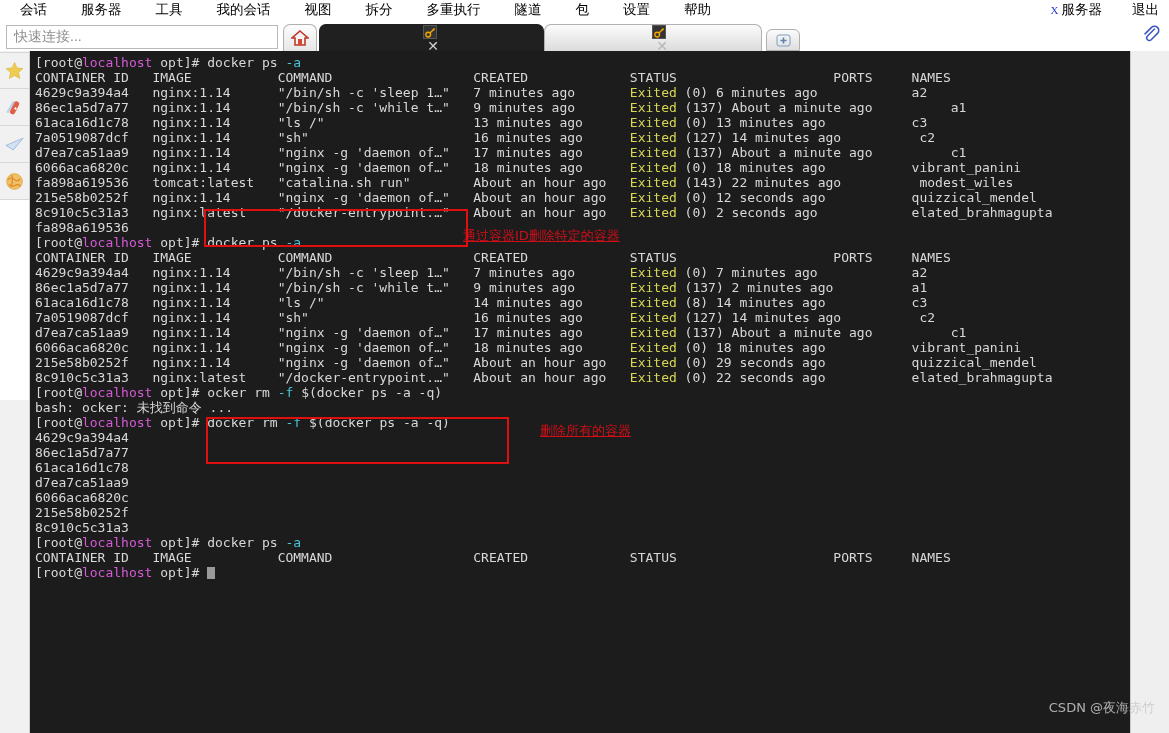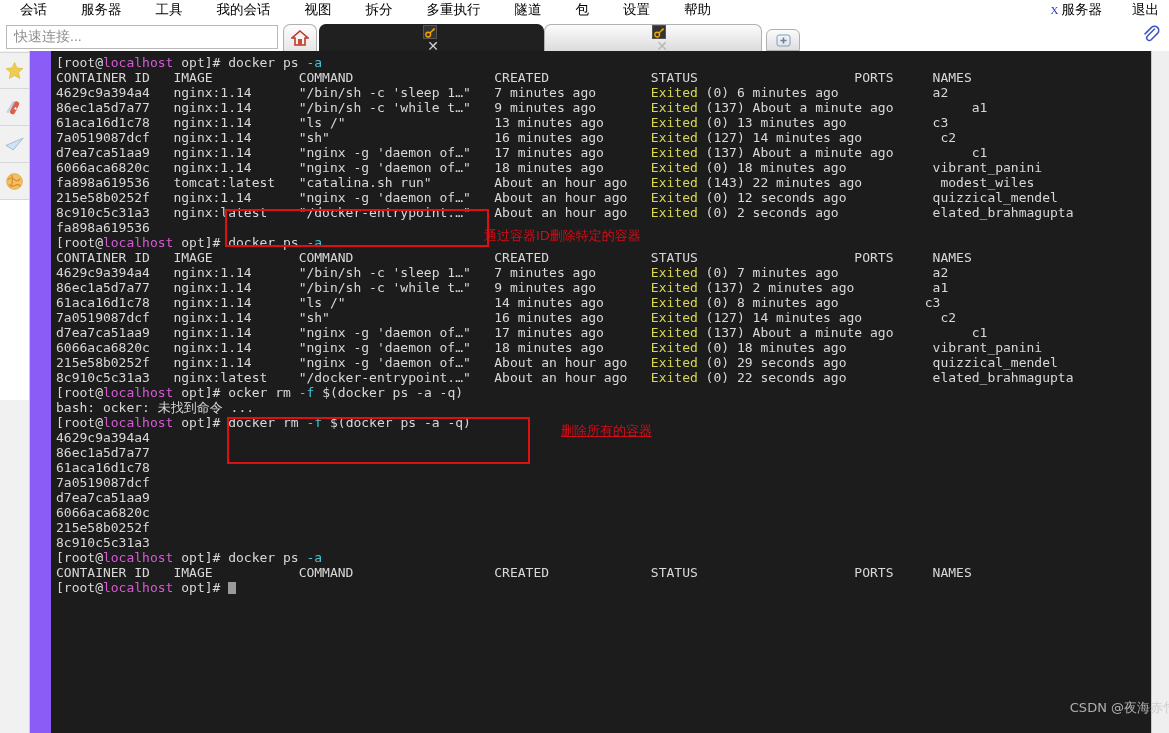--- a/index.html
+++ b/index.html
@@ -115,22 +115,21 @@
   }
   .clipbtn {
     position: absolute; right: 9px; bottom: 3px;
     font-size: 17px; color: #3b56c4;
   }
 
   
   .main {
     display: flex;
     height: 682px;
-    background: #8b5cf6;
-    gap: 21px;
+    background: #0ea5e9;
   }
   .sidebar {
     width: 30px;
     background: #f1f1f1;
     border-right: 1px solid #cdcdcd;
     flex: 0 0 30px;
     padding-top: 1px;
   }
   .sidebar .sideitem {
     height: 37px;
@@ -314,44 +313,43 @@
         <div class="term-line"><span class="c-def">d7ea7ca51aa9   nginx:1.14      "nginx -g 'daemon of…"   17 minutes ago      </span><span class="c-exit">Exited</span><span class="c-def"> (137) About a minute ago          c1</span></div>
         <div class="term-line"><span class="c-def">6066aca6820c   nginx:1.14      "nginx -g 'daemon of…"   18 minutes ago      </span><span class="c-exit">Exited</span><span class="c-def"> (0) 18 minutes ago           vibrant_panini</span></div>
         <div class="term-line"><span class="c-def">fa898a619536   tomcat:latest   "catalina.sh run"        About an hour ago   </span><span class="c-exit">Exited</span><span class="c-def"> (143) 22 minutes ago          modest_wiles</span></div>
         <div class="term-line"><span class="c-def">215e58b0252f   nginx:1.14      "nginx -g 'daemon of…"   About an hour ago   </span><span class="c-exit">Exited</span><span class="c-def"> (0) 12 seconds ago           quizzical_mendel</span></div>
         <div class="term-line"><span class="c-def">8c910c5c31a3   nginx:latest    "/docker-entrypoint.…"   About an hour ago   </span><span class="c-exit">Exited</span><span class="c-def"> (0) 2 seconds ago            elated_brahmagupta</span></div>
         <div class="term-line"><span class="c-def">fa898a619536</span></div>
         <div class="term-line"><span class="c-def">[root@</span><span class="c-host">localhost</span><span class="c-def"> opt]# </span><span class="c-def">docker ps </span><span class="c-flag">-a</span></div>
         <div class="term-line"><span class="c-def">CONTAINER ID   IMAGE           COMMAND                  CREATED             STATUS                    PORTS     NAMES</span></div>
         <div class="term-line"><span class="c-def">4629c9a394a4   nginx:1.14      "/bin/sh -c 'sleep 1…"   7 minutes ago       </span><span class="c-exit">Exited</span><span class="c-def"> (0) 7 minutes ago            a2</span></div>
         <div class="term-line"><span class="c-def">86ec1a5d7a77   nginx:1.14      "/bin/sh -c 'while t…"   9 minutes ago       </span><span class="c-exit">Exited</span><span class="c-def"> (137) 2 minutes ago          a1</span></div>
-        <div class="term-line"><span class="c-def">61aca16d1c78   nginx:1.14      "ls /"                   14 minutes ago      </span><span class="c-exit">Exited</span><span class="c-def"> (0) 8 minutes ago           c3</span></div>
+        <div class="term-line"><span class="c-def">61aca16d1c78   nginx:1.14      "ls /"                   14 minutes ago      </span><span class="c-exit">Exited</span><span class="c-def"> (8) 14 minutes ago           c3</span></div>
         <div class="term-line"><span class="c-def">7a0519087dcf   nginx:1.14      "sh"                     16 minutes ago      </span><span class="c-exit">Exited</span><span class="c-def"> (127) 14 minutes ago          c2</span></div>
         <div class="term-line"><span class="c-def">d7ea7ca51aa9   nginx:1.14      "nginx -g 'daemon of…"   17 minutes ago      </span><span class="c-exit">Exited</span><span class="c-def"> (137) About a minute ago          c1</span></div>
         <div class="term-line"><span class="c-def">6066aca6820c   nginx:1.14      "nginx -g 'daemon of…"   18 minutes ago      </span><span class="c-exit">Exited</span><span class="c-def"> (0) 18 minutes ago           vibrant_panini</span></div>
         <div class="term-line"><span class="c-def">215e58b0252f   nginx:1.14      "nginx -g 'daemon of…"   About an hour ago   </span><span class="c-exit">Exited</span><span class="c-def"> (0) 29 seconds ago           quizzical_mendel</span></div>
         <div class="term-line"><span class="c-def">8c910c5c31a3   nginx:latest    "/docker-entrypoint.…"   About an hour ago   </span><span class="c-exit">Exited</span><span class="c-def"> (0) 22 seconds ago           elated_brahmagupta</span></div>
         <div class="term-line"><span class="c-def">[root@</span><span class="c-host">localhost</span><span class="c-def"> opt]# </span><span class="c-def">ocker rm </span><span class="c-flag">-f</span><span class="c-def"> $(docker ps -a -q)</span></div>
         <div class="term-line"><span class="c-err">bash: ocker: 未找到命令 ...</span></div>
         <div class="term-line"><span class="c-def">[root@</span><span class="c-host">localhost</span><span class="c-def"> opt]# </span><span class="c-def">docker rm </span><span class="c-flag">-f</span><span class="c-def"> $(docker ps -a -q)</span></div>
         <div class="term-line"><span class="c-def">4629c9a394a4</span></div>
         <div class="term-line"><span class="c-def">86ec1a5d7a77</span></div>
         <div class="term-line"><span class="c-def">61aca16d1c78</span></div>
-        <div class="term-line"><span class="c-def">7a0519087dcf</span></div>
         <div class="term-line"><span class="c-def">d7ea7ca51aa9</span></div>
         <div class="term-line"><span class="c-def">6066aca6820c</span></div>
         <div class="term-line"><span class="c-def">215e58b0252f</span></div>
         <div class="term-line"><span class="c-def">8c910c5c31a3</span></div>
         <div class="term-line"><span class="c-def">[root@</span><span class="c-host">localhost</span><span class="c-def"> opt]# </span><span class="c-def">docker ps </span><span class="c-flag">-a</span></div>
         <div class="term-line"><span class="c-def">CONTAINER ID   IMAGE           COMMAND                  CREATED             STATUS                    PORTS     NAMES</span></div>
         <div class="term-line"><span class="c-def">[root@</span><span class="c-host">localhost</span><span class="c-def"> opt]# </span><span class="cursor"></span></div>
       </div>
     <div class="scrollcol"></div>
 
     <div class="redbox" style="left:174px; top:158px; width:264px; height:38px;"></div>
     <div class="redbox" style="left:176px; top:366px; width:303px; height:47px;"></div>
 
-    <div class="redlabel" style="left:433px; top:176px;">通过容器ID删除特定的容器</div>
+    <div class="redlabel" style="left:433px; top:176px;text-decoration:underline;">通过容器ID删除特定的容器</div>
     <div class="redlabel" style="left:510px; top:371px;text-decoration:underline;">删除所有的容器</div>
 
     <div class="watermark">CSDN @夜海赤竹</div>
   </div>
 </div>
 
 </body></html>

